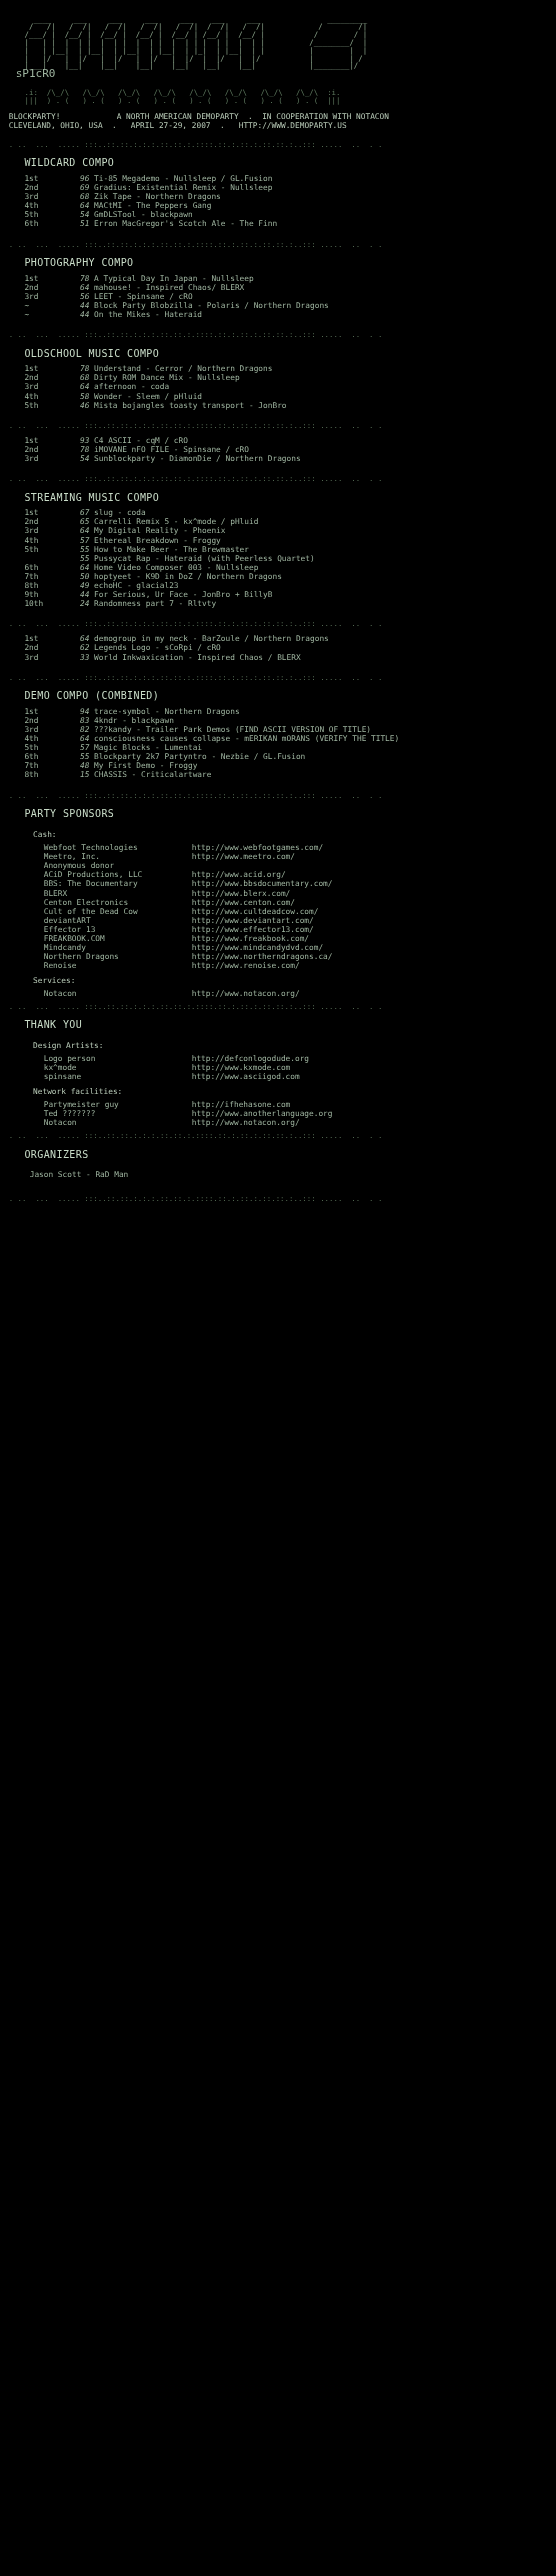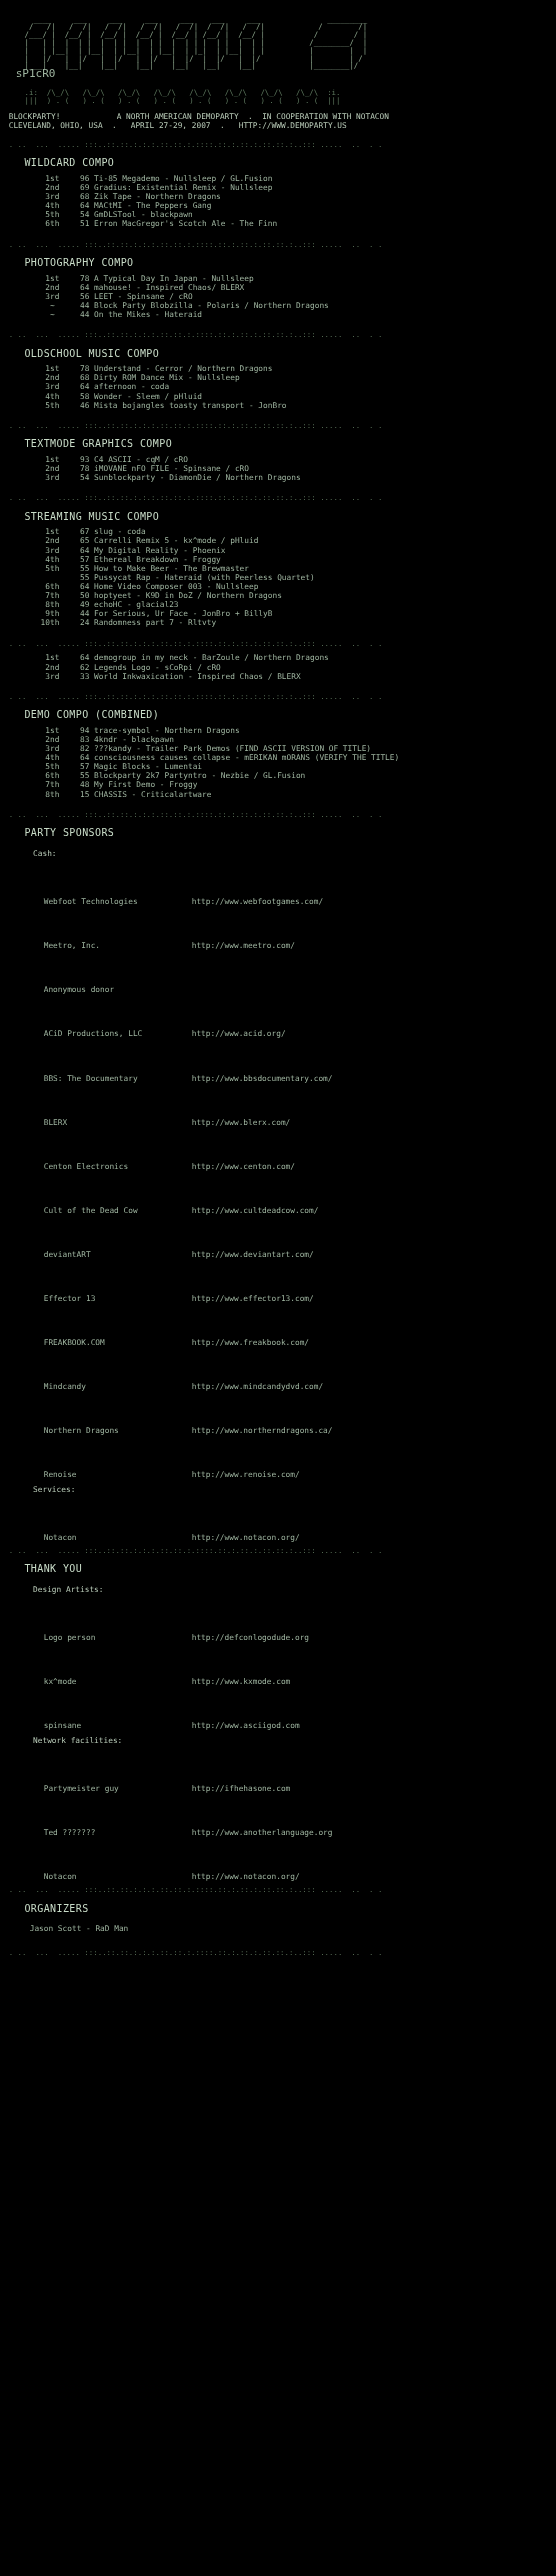--- a/index.html
+++ b/index.html
@@ -75,28 +75,28 @@
   }
   .entry {
     white-space: pre;
     color: #9fb5a0;
     font-size: 7.8px;
     line-height: 9.1px;
   }
   .rank {
     display: inline-block;
     width: 35px;
-    text-align: right;
     color: #9fb5a0;
   }
   .score {
     display: inline-block;
     width: 30px;
     text-align: right;
     color: #9fb5a0;
+    font-style: italic;
   }
   .title-txt {
     color: #9fb5a0;
     margin-top: 48px;
   }
   .sub-head {
     color: #b9cbb8;
     padding: 5.2px 0 3.5px 24.4px;
     font-size: 7.8px;
     line-height: 9.6px;
@@ -104,21 +104,20 @@
   .sponsor-line {
     white-space: pre;
     padding-left: 35px;
     font-size: 7.8px;
     line-height: 9.1px;
     color: #9fb5a0;
   }
   .sp-name {
     display: inline-block;
     width: 148px;
-    margin-top: 35px;
   }
   .para {
     padding: 7px 10.4px 5.2px 15.7px;
     color: #9fb5a0;
     font-size: 7.8px;
     line-height: 9.6px;
     white-space: pre-wrap;
     max-width: 522px;
   }
   .organizer {
@@ -181,21 +180,20 @@
         <div class="entry-list">
           <div class="entry"><span class="rank">1st</span><span class="score">78</span><span class="title-txt"> Understand - Cerror / Northern Dragons</span></div>
           <div class="entry"><span class="rank">2nd</span><span class="score">68</span><span class="title-txt"> Dirty ROM Dance Mix - Nullsleep</span></div>
           <div class="entry"><span class="rank">3rd</span><span class="score">64</span><span class="title-txt"> afternoon - coda</span></div>
           <div class="entry"><span class="rank">4th</span><span class="score">58</span><span class="title-txt"> Wonder - Sleem / pHluid</span></div>
           <div class="entry"><span class="rank">5th</span><span class="score">46</span><span class="title-txt"> Mista bojangles toasty transport - JonBro</span></div>
         </div>
       </div>
       <div class="divider">. ..  ...  ..... :::..::.::.:.:.:.::.::.:.::::.::.:.::.:.::.::.:..::: .....  ..  . .</div>
       <div class="section">
-        <div class="sec-title">TEXTMODE GRAPHICS COMPO</div>
         <div class="entry-list">
           <div class="entry"><span class="rank">1st</span><span class="score">93</span><span class="title-txt"> C4 ASCII - cqM / cRO</span></div>
           <div class="entry"><span class="rank">2nd</span><span class="score">78</span><span class="title-txt"> iMOVANE nFO FILE - Spinsane / cRO</span></div>
           <div class="entry"><span class="rank">3rd</span><span class="score">54</span><span class="title-txt"> Sunblockparty - DiamonDie / Northern Dragons</span></div>
         </div>
       </div>
       <div class="divider">. ..  ...  ..... :::..::.::.:.:.:.::.::.:.::::.::.:.::.:.::.::.:..::: .....  ..  . .</div>
       <div class="section">
         <div class="sec-title">STREAMING MUSIC COMPO</div>
         <div class="entry-list">

